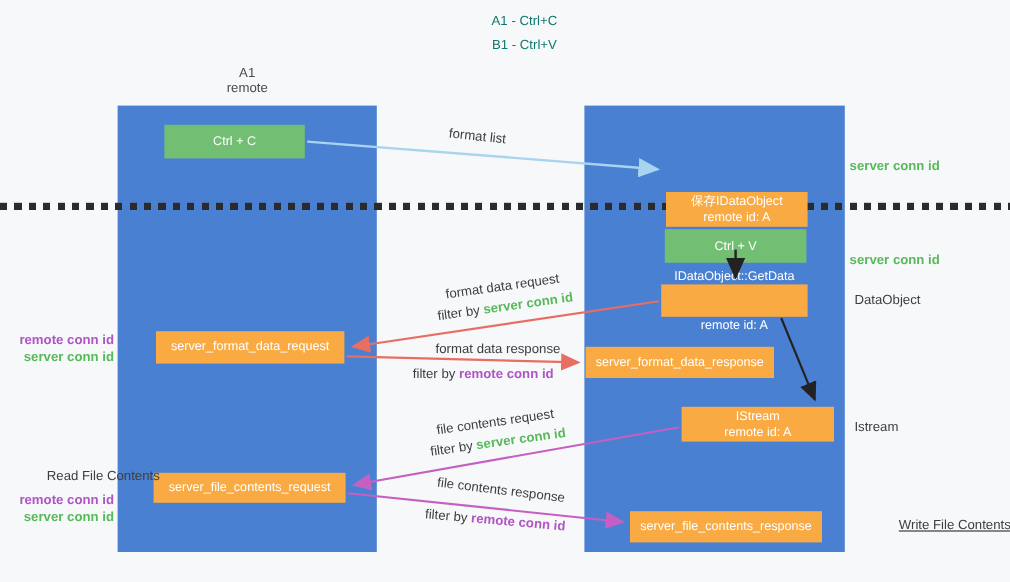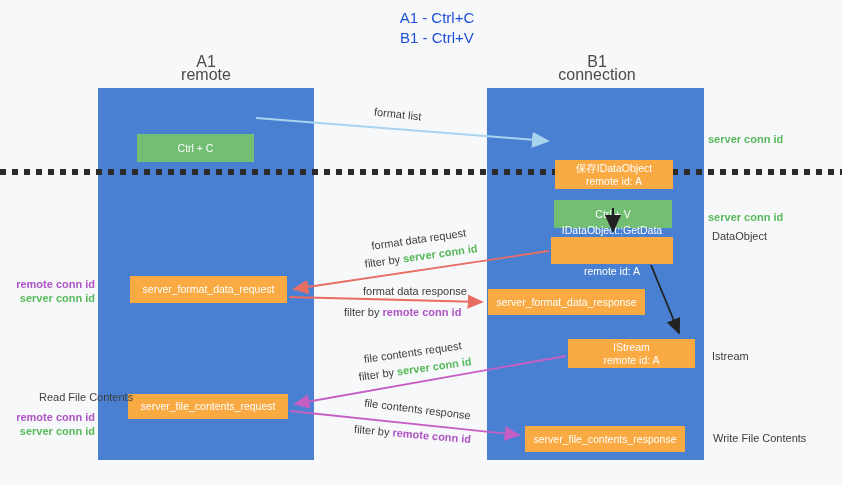--- a/index.html
+++ b/index.html
@@ -1,28 +1,28 @@
 <!DOCTYPE html>
 <html><head>
 <meta charset="utf-8">
 <style>
   html,body{margin:0;padding:0;}
   body{font-family:"Liberation Sans","DejaVu Sans",sans-serif;background:#fff;}
   .canvas{position:relative;width:842px;height:485px;background:#f7f8fa;overflow:hidden;}
   .abs{position:absolute;}
 
-  .title{width:170px;text-align:center;font-size:15px;line-height:20px;color:#1d4ed8;}
-  .col-header{width:130px;text-align:center;font-size:16px;line-height:13px;color:#4a4a4a;}
+  .title{width:170px;text-align:center;font-size:11px;line-height:20px;color:#0f766e;}
+  .col-header{width:130px;text-align:center;font-size:11px;line-height:13px;color:#4a4a4a;}
   .lifeline{background:#4a80d2;}
 
   .divider{height:6px;background-image:repeating-linear-gradient(90deg,#2b2b2b 0 6px,transparent 6px 12px);}
 
   .node{display:flex;flex-direction:column;align-items:center;justify-content:center;
         color:#fff;font-size:10.5px;line-height:13px;text-align:center;box-sizing:border-box;}
-  .node-green{background:#72bf73;margin-top:30px;}
+  .node-green{background:#72bf73;}
   .node-orange{background:#f9aa42;}
 
   .lbl{font-size:11px;white-space:nowrap;}
   .dark{color:#3d3d3d;}
   .green{color:#58b95a;font-weight:bold;}
   .purple{color:#ae54c4;font-weight:bold;}
   .right-group{width:95px;text-align:right;line-height:14px;}
   .rotC{text-align:center;line-height:17px;}
 
   svg{position:absolute;left:0;top:0;pointer-events:none;}
@@ -34,40 +34,36 @@
 
   <div class="abs title" style="left:352px;top:8px;">
     <div>A1 - Ctrl+C</div>
     <div>B1 - Ctrl+V</div>
   </div>
 
   <div class="abs col-header" style="left:141px;top:55px;">
     <div>A1</div>
     <div>remote</div>
   </div>
-  <div class="abs col-header" style="left:532px;top:55px;">
-    <div>B1</div>
-    <div>connection</div>
-  </div>
 
   <div class="abs lifeline" style="left:98px;top:88px;width:216px;height:372px;"></div>
   <div class="abs lifeline" style="left:487px;top:88px;width:217px;height:372px;"></div>
 
   <div class="abs divider" style="left:0;top:169px;width:842px;"></div>
 
   <div class="abs node node-green" style="left:137px;top:104px;width:117px;height:28px;">
     <div>Ctrl + C</div>
   </div>
 
   <div class="abs node node-orange" style="left:555px;top:128px;width:118px;height:29px;margin-top:32px;">
     <div>保存IDataObject</div>
     <div>remote id: A</div>
   </div>
 
-  <div class="abs node node-green" style="left:554px;top:170px;width:118px;height:28px;">
+  <div class="abs node node-green" style="left:554px;top:191px;width:118px;height:28px;">
     <div>Ctrl + V</div>
   </div>
 
   <div class="abs node node-orange" style="left:551px;top:237px;width:122px;height:27px;gap:28px;">
     <div>IDataObject::GetData</div>
     <div>remote id: A</div>
   </div>
 
   <div class="abs node node-orange" style="left:488px;top:289px;width:157px;height:26px;">
     <div>server_format_data_response</div>
@@ -85,23 +81,23 @@
   <div class="abs node node-orange" style="left:525px;top:426px;width:160px;height:26px;">
     <div>server_file_contents_response</div>
   </div>
 
   <div class="abs node node-orange" style="left:128px;top:394px;width:160px;height:25px;">
     <div>server_file_contents_request</div>
   </div>
 
   <div class="abs lbl green" style="left:708px;top:133px;">server conn id</div>
   <div class="abs lbl green" style="left:708px;top:211px;">server conn id</div>
-  <div class="abs lbl dark" style="left:712px;top:230px;">DataObject</div>
+  <div class="abs lbl dark" style="left:712px;top:244px;">DataObject</div>
   <div class="abs lbl dark" style="left:712px;top:350px;">Istream</div>
-  <div class="abs lbl dark" style="left:713px;top:432px;">Write File Contents</div>
+  <div class="abs lbl dark" style="left:749px;top:432px;text-decoration:underline;">Write File Contents</div>
 
   <div class="abs lbl dark" style="left:7px;top:391px;padding-left:32px;">Read File Contents</div>
 
   <div class="abs right-group" style="left:0;top:277px;">
     <div class="lbl purple">remote conn id</div>
     <div class="lbl green">server conn id</div>
   </div>
 
   <div class="abs right-group" style="left:0;top:410px;">
     <div class="lbl purple">remote conn id</div>

